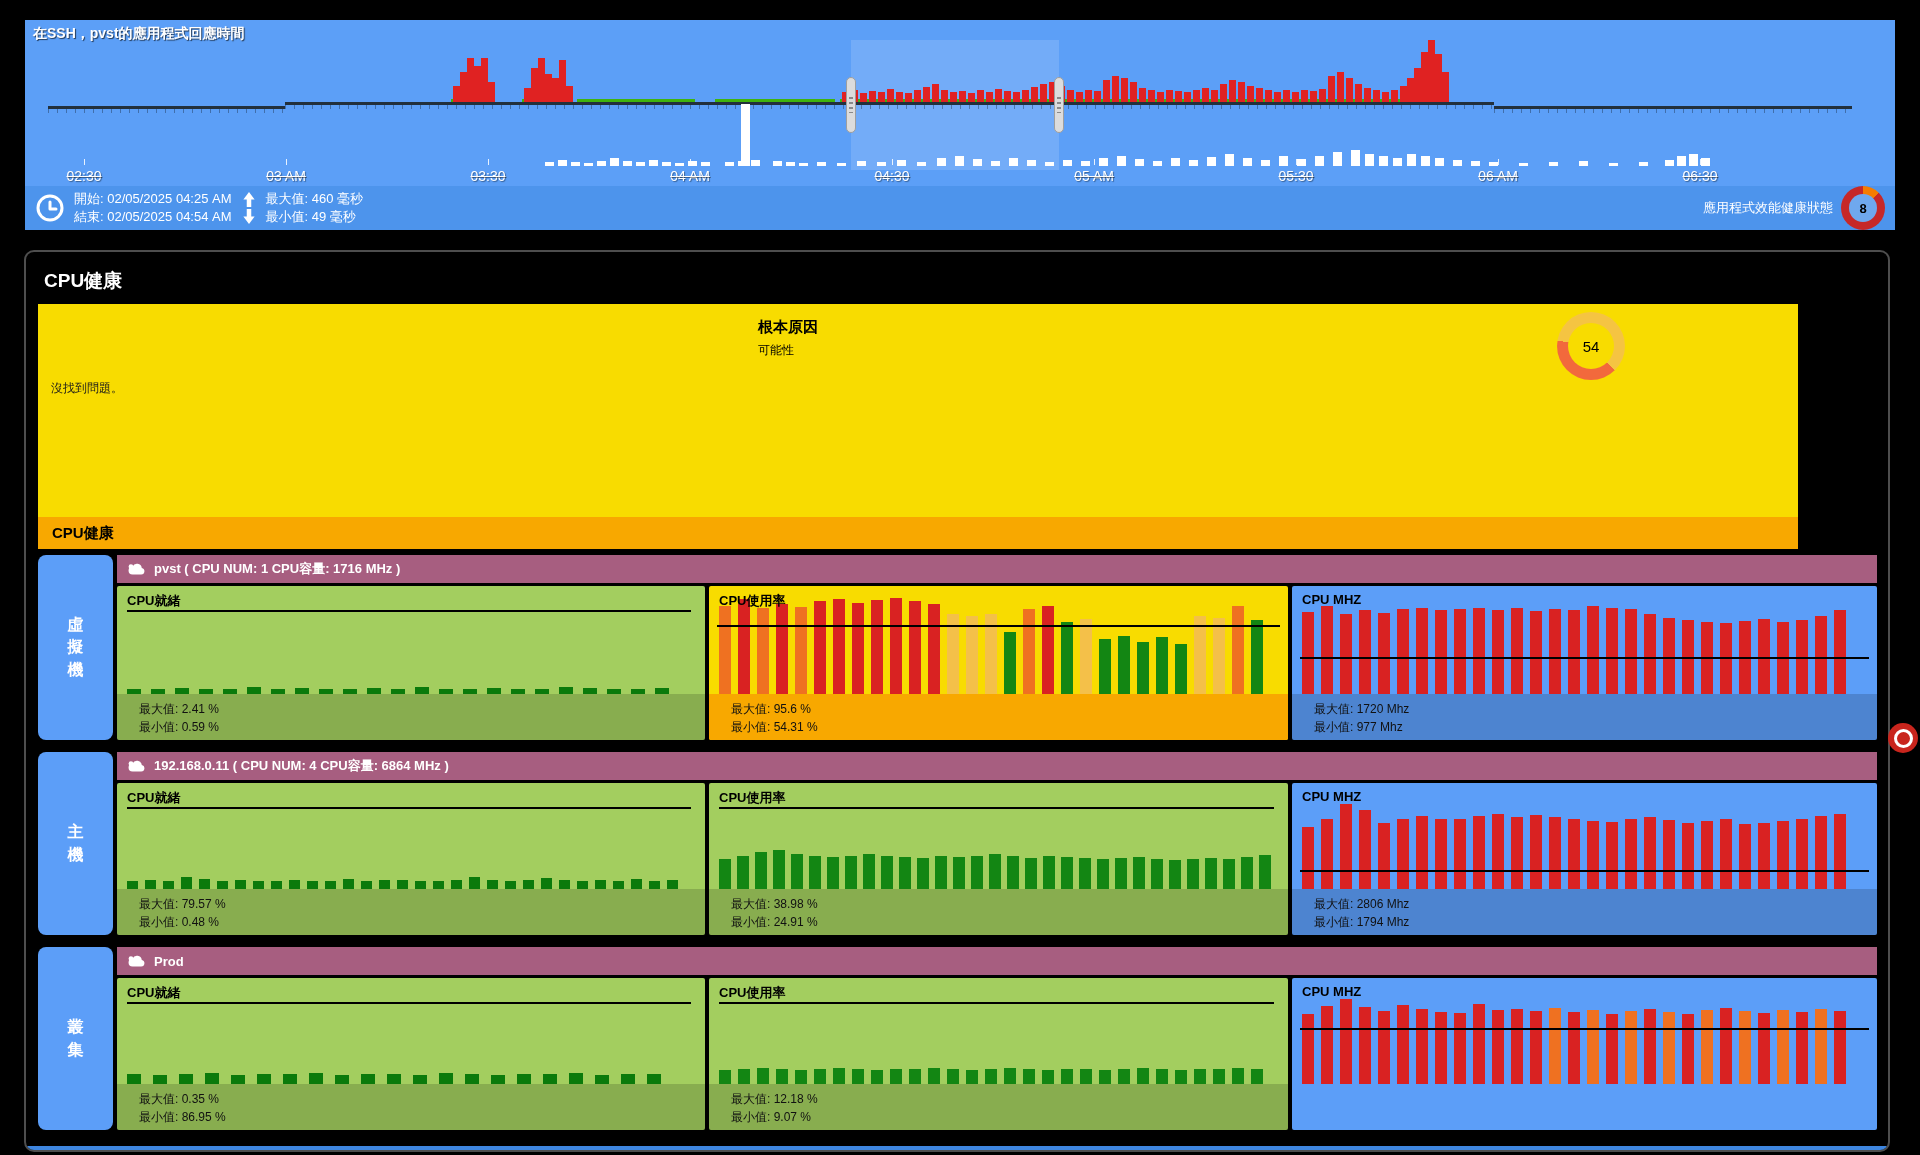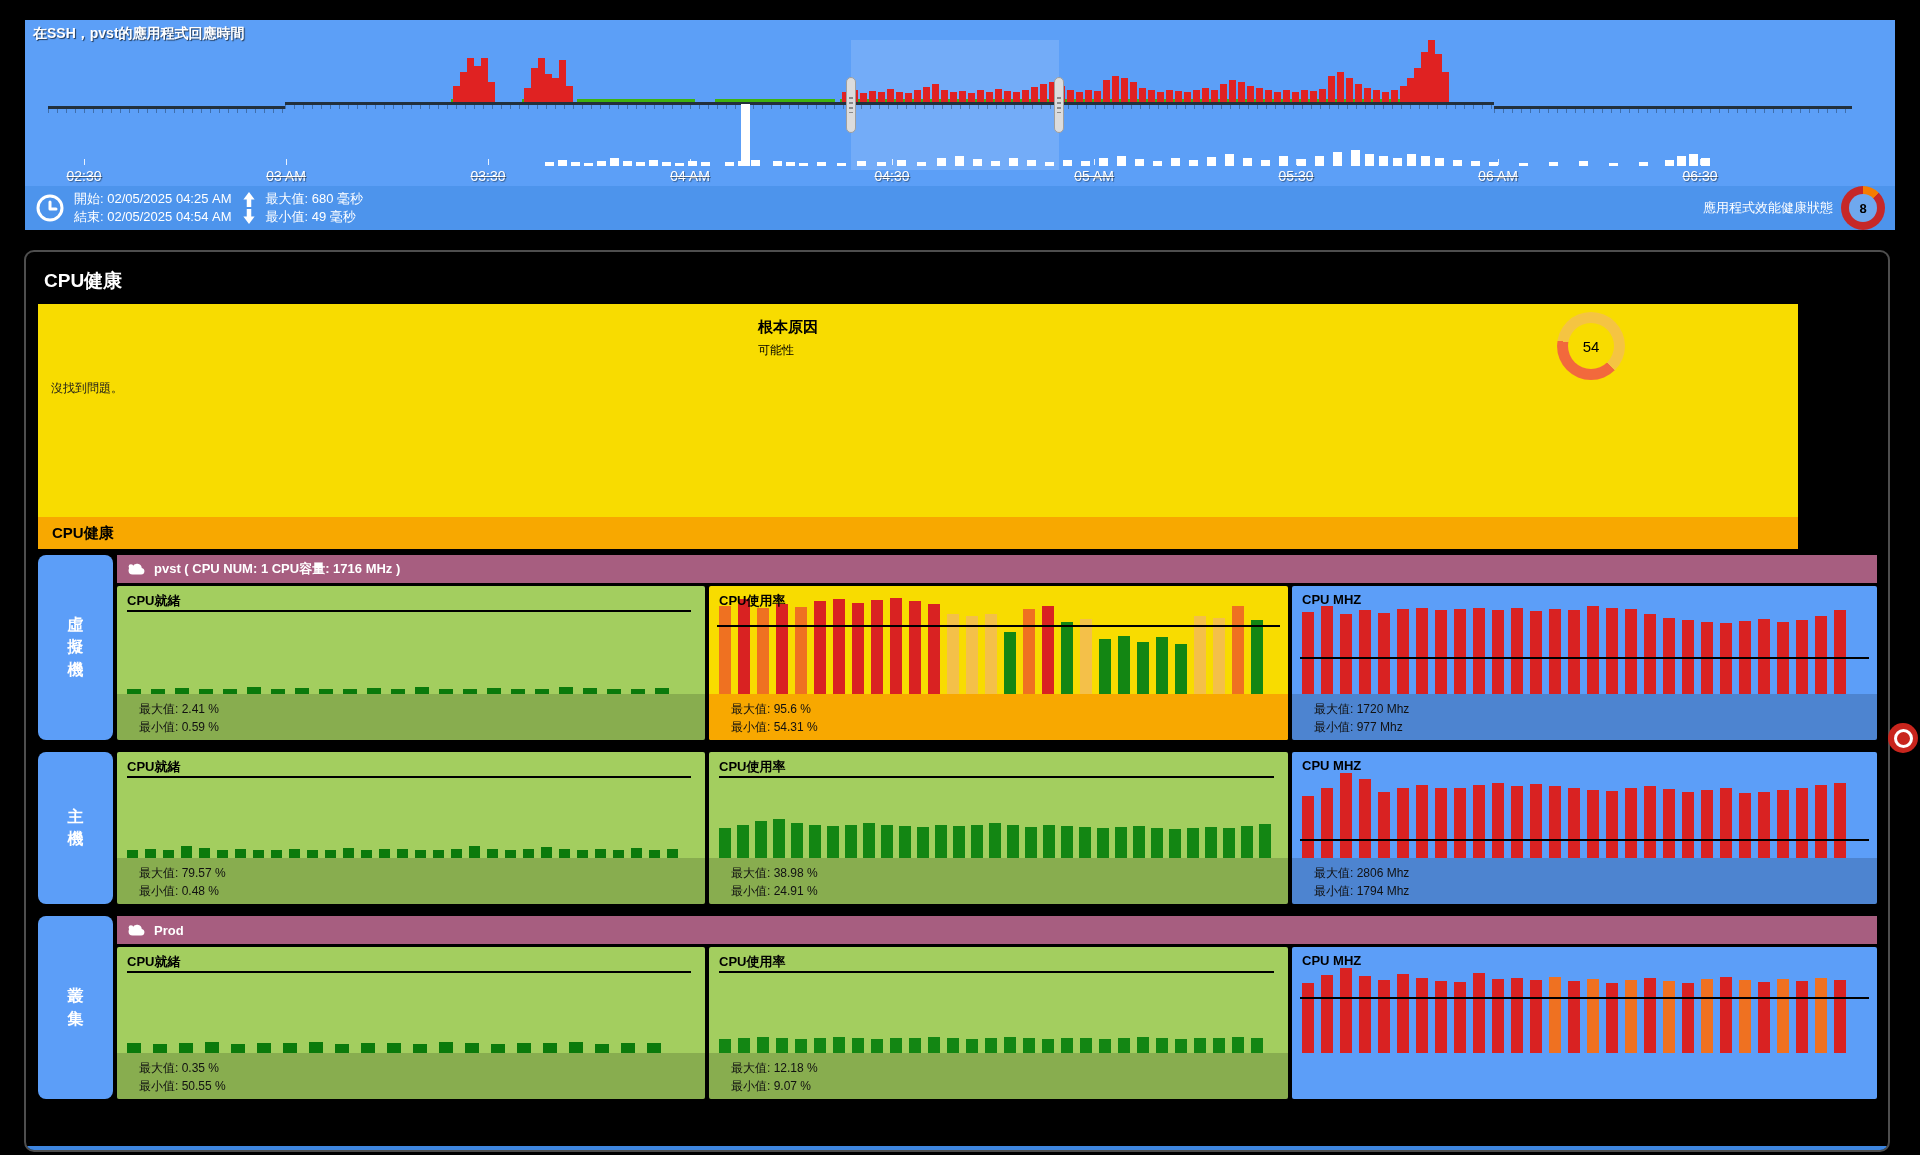--- a/index.html
+++ b/index.html
@@ -292,21 +292,21 @@
       </div>
       <div class="tf-arrows">
         <svg width="16" height="15" viewBox="0 0 16 16">
             <path d="M8 0l6 8h-3.6v8H5.6V8H2z" fill="#fff"></path>
           </svg>
         <svg width="16" height="15" viewBox="0 0 16 16">
             <path d="M8 16L2 8h3.6V0h4.8v8H14z" fill="#fff"></path>
           </svg>
       </div>
       <div class="tf-col">
-        <div>最大值: 680 毫秒</div>
+        <div>最大值: 460 毫秒</div>
         <div>最小值: 49 毫秒</div>
       </div>
       <div class="health-wrap">
         <span>應用程式效能健康狀態</span>
         <div class="health-badge">
           <span>8</span>
         </div>
       </div>
     </div>
   </section>
@@ -464,20 +464,27 @@
           </div>
         </div>
       </div>
     </div>
 
     <div class="prow r2">
       <div class="side">
         <span>主機</span>
       </div>
       <div class="rcontent">
+        <div class="phead">
+          <svg width="19" height="14" viewBox="0 0 24 16">
+            <path d="M7 15h11a4.2 4.2 0 0 0 .7-8.3A6.2 6.2 0 0 0 7 4.9 4.8 4.8 0 0 0 7 15z" fill="#fff"></path>
+            <circle cx="5" cy="5" r="3" fill="#fff"></circle>
+          </svg>
+          <span>192.168.0.11 ( CPU NUM: 4 CPU容量: 6864 MHz )</span>
+        </div>
         <div class="chartrow">
           <div class="chart cw1 t-green">
             <div class="c-title">CPU就緒</div>
             <div class="c-underline"></div>
             <div class="c-bars">
                 <i style="left: 0px; width: 11px; height: 8px; background: rgb(11, 122, 11);"></i>
                 <i style="left: 18px; width: 11px; height: 9px; background: rgb(11, 122, 11);"></i>
                 <i style="left: 36px; width: 11px; height: 8px; background: rgb(11, 122, 11);"></i>
                 <i style="left: 54px; width: 11px; height: 12px; background: rgb(11, 122, 11);"></i>
                 <i style="left: 72px; width: 11px; height: 10px; background: rgb(11, 122, 11);"></i>
@@ -638,21 +645,21 @@
                 <i style="left: 390px; width: 14px; height: 10px; background: rgb(11, 122, 11);"></i>
                 <i style="left: 416px; width: 14px; height: 10px; background: rgb(11, 122, 11);"></i>
                 <i style="left: 442px; width: 14px; height: 11px; background: rgb(11, 122, 11);"></i>
                 <i style="left: 468px; width: 14px; height: 9px; background: rgb(11, 122, 11);"></i>
                 <i style="left: 494px; width: 14px; height: 10px; background: rgb(11, 122, 11);"></i>
                 <i style="left: 520px; width: 14px; height: 10px; background: rgb(11, 122, 11);"></i>
               </div>
             <div class="c-footer">
                 <div class="vals">
               <div class="c-max">最大值: 0.35 %</div>
-              <div class="c-min">最小值: 50.55 %</div>
+              <div class="c-min">最小值: 86.95 %</div>
             </div>
               </div>
           </div>
           <div class="chart cw2 t-green">
             <div class="c-title">CPU使用率</div>
             <div class="c-underline"></div>
             <div class="c-bars">
                 <i style="left: 0px; width: 12px; height: 14px; background: rgb(19, 134, 19);"></i>
                 <i style="left: 19px; width: 12px; height: 15px; background: rgb(19, 134, 19);"></i>
                 <i style="left: 38px; width: 12px; height: 16px; background: rgb(19, 134, 19);"></i>

